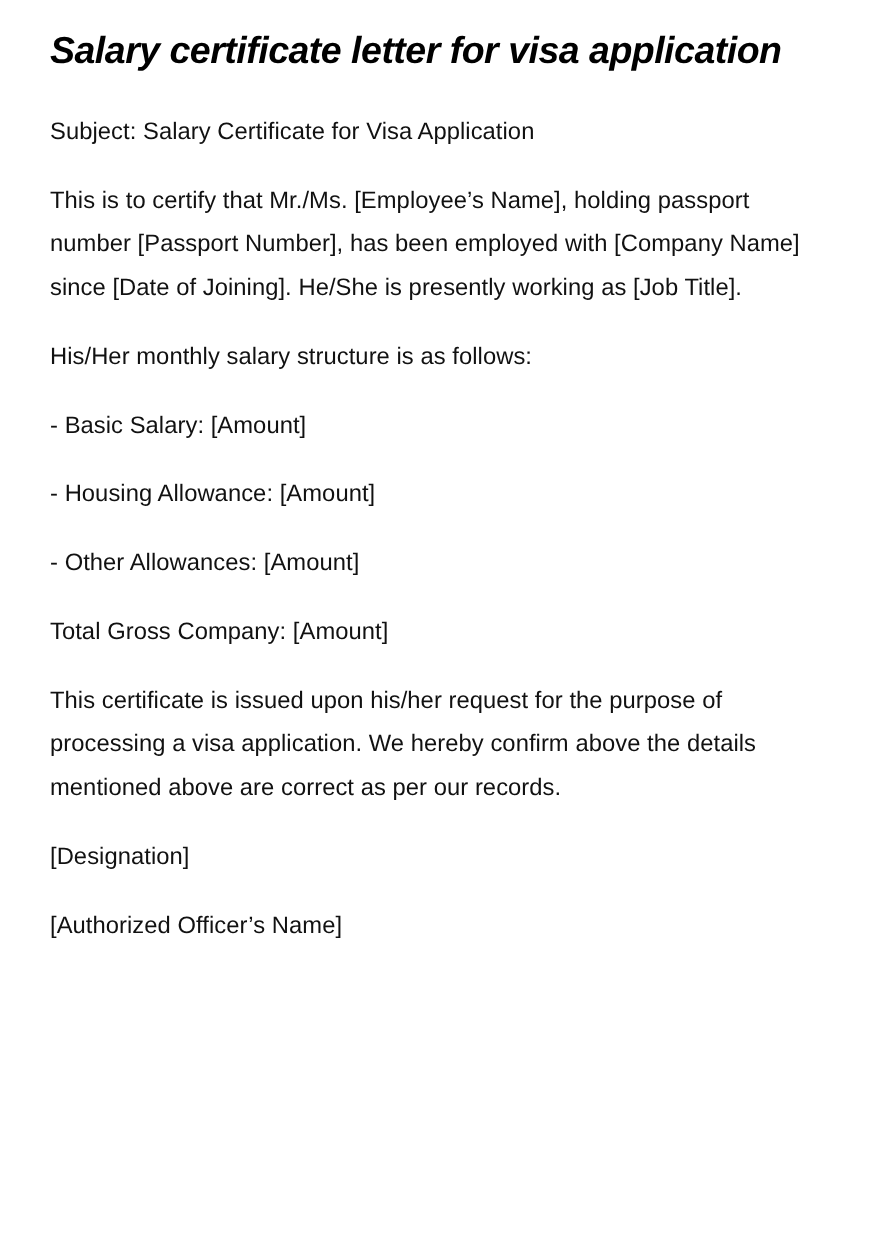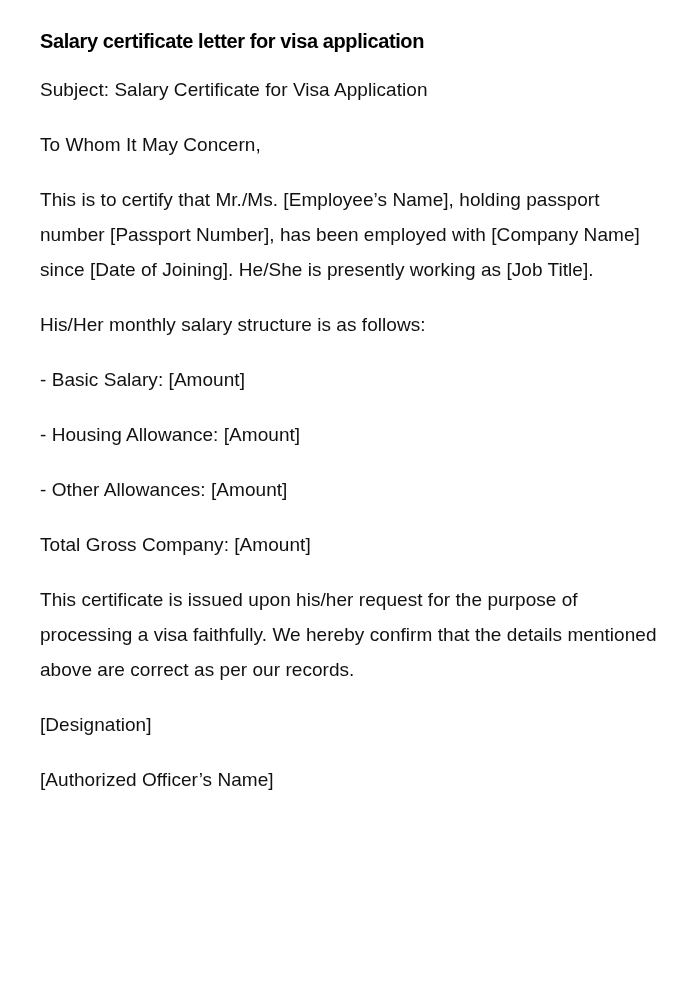--- a/index.html
+++ b/index.html
@@ -14,45 +14,45 @@
       font-family: "Liberation Sans", "DejaVu Sans", sans-serif;
       color: #111111;
     }
     .page {
       position: relative;
       padding: 22px 40px 0 40px;
       box-sizing: border-box;
       width: 700px;
     }
     .title {
-      font-size: 20px;
+      font-size: 30px;
       font-weight: bold;
       letter-spacing: -0.4px;
       margin: 0;
       line-height: 38px;
       color: #000000;
+      font-style: italic;
     }
     .para {
       font-size: 19px;
       line-height: 35px;
       margin: 0;
       letter-spacing: 0.05px;
     }
-    .subject { margin-top: 12px; }
+    .subject { margin-top: 28px; }
     .gap { margin-top: 20px; }
   </style>
 </head>
 <body>
 
 <div class="page">
   <h1 class="title">Salary certificate letter for visa application</h1>
   <p class="para subject">Subject: Salary Certificate for Visa Application</p>
-  <p class="para gap">To Whom It May Concern,</p>
   <p class="para gap">This is to certify that Mr./Ms. [Employee’s Name], holding passport number [Passport Number], has been employed with [Company Name] since [Date of Joining]. He/She is presently working as [Job Title].</p>
   <p class="para gap">His/Her monthly salary structure is as follows:</p>
   <p class="para gap">- Basic Salary: [Amount]</p>
   <p class="para gap">- Housing Allowance: [Amount]</p>
   <p class="para gap">- Other Allowances: [Amount]</p>
   <p class="para gap">Total Gross Company: [Amount]</p>
-  <p class="para gap">This certificate is issued upon his/her request for the purpose of processing a visa faithfully. We hereby confirm that the details mentioned above are correct as per our records.</p>
+  <p class="para gap">This certificate is issued upon his/her request for the purpose of processing a visa application. We hereby confirm above the details mentioned above are correct as per our records.</p>
   <p class="para gap">[Designation]</p>
   <p class="para gap">[Authorized Officer’s Name]</p>
 </div>
 
 </body></html>

